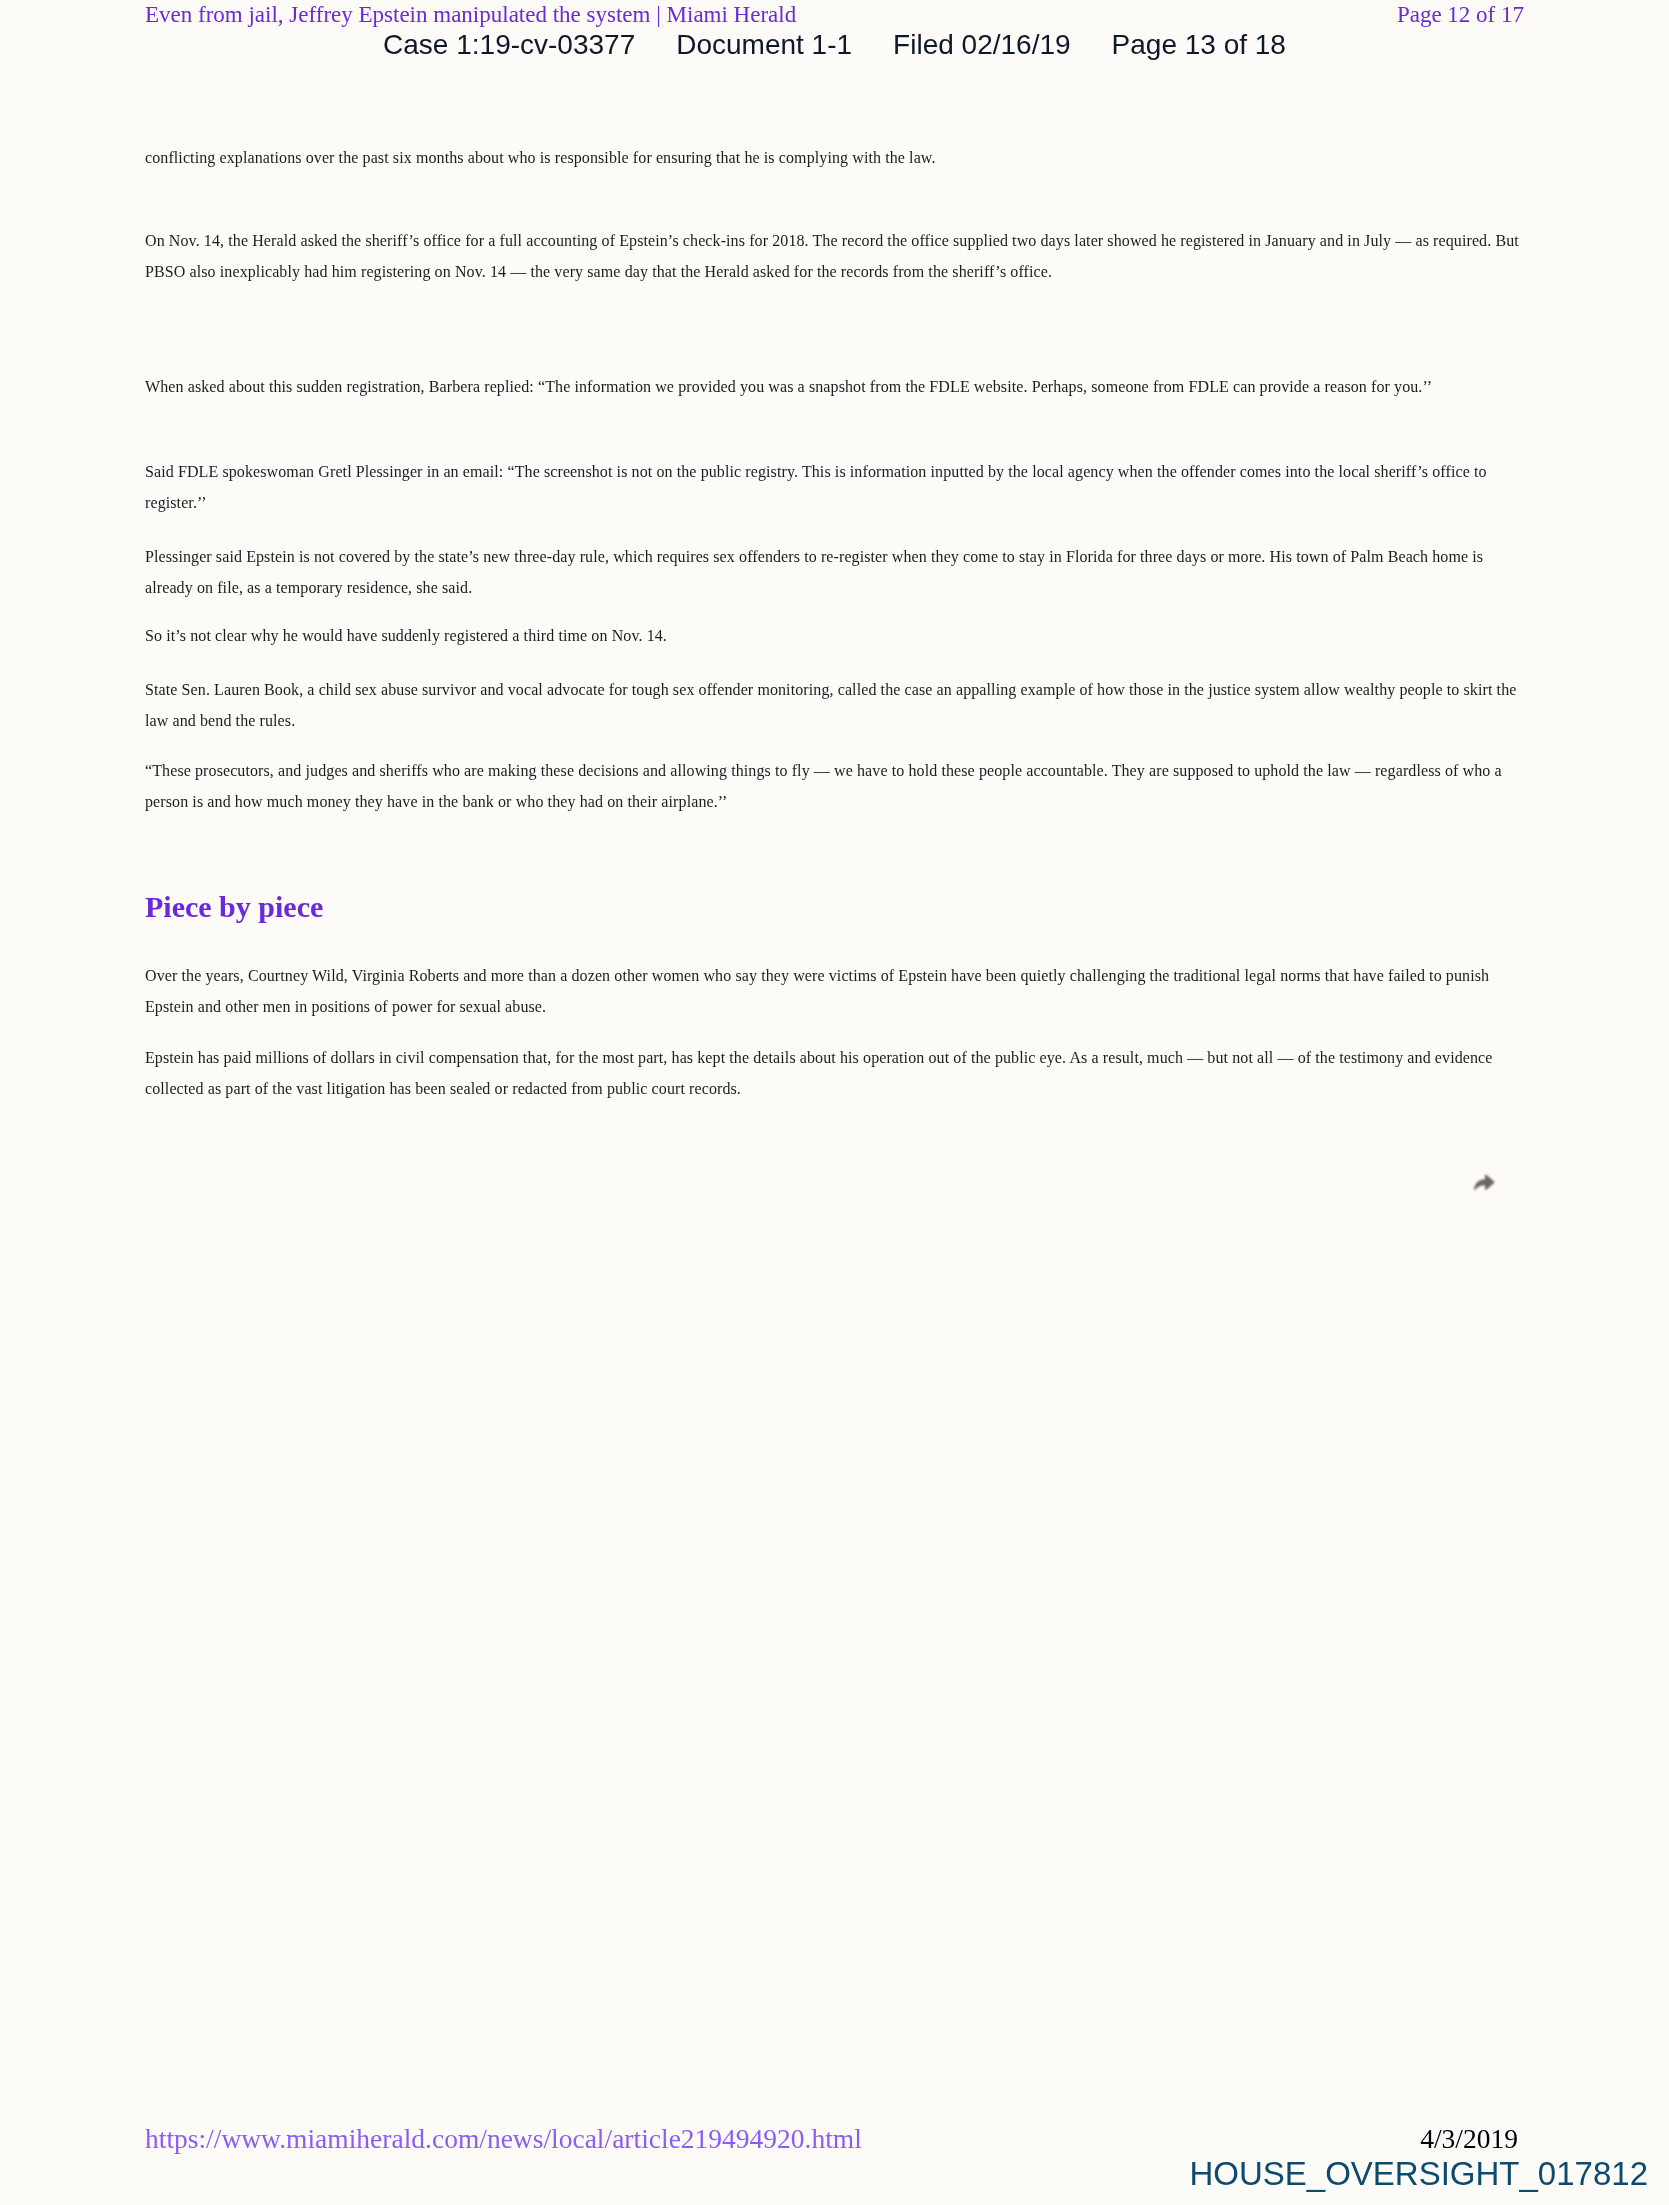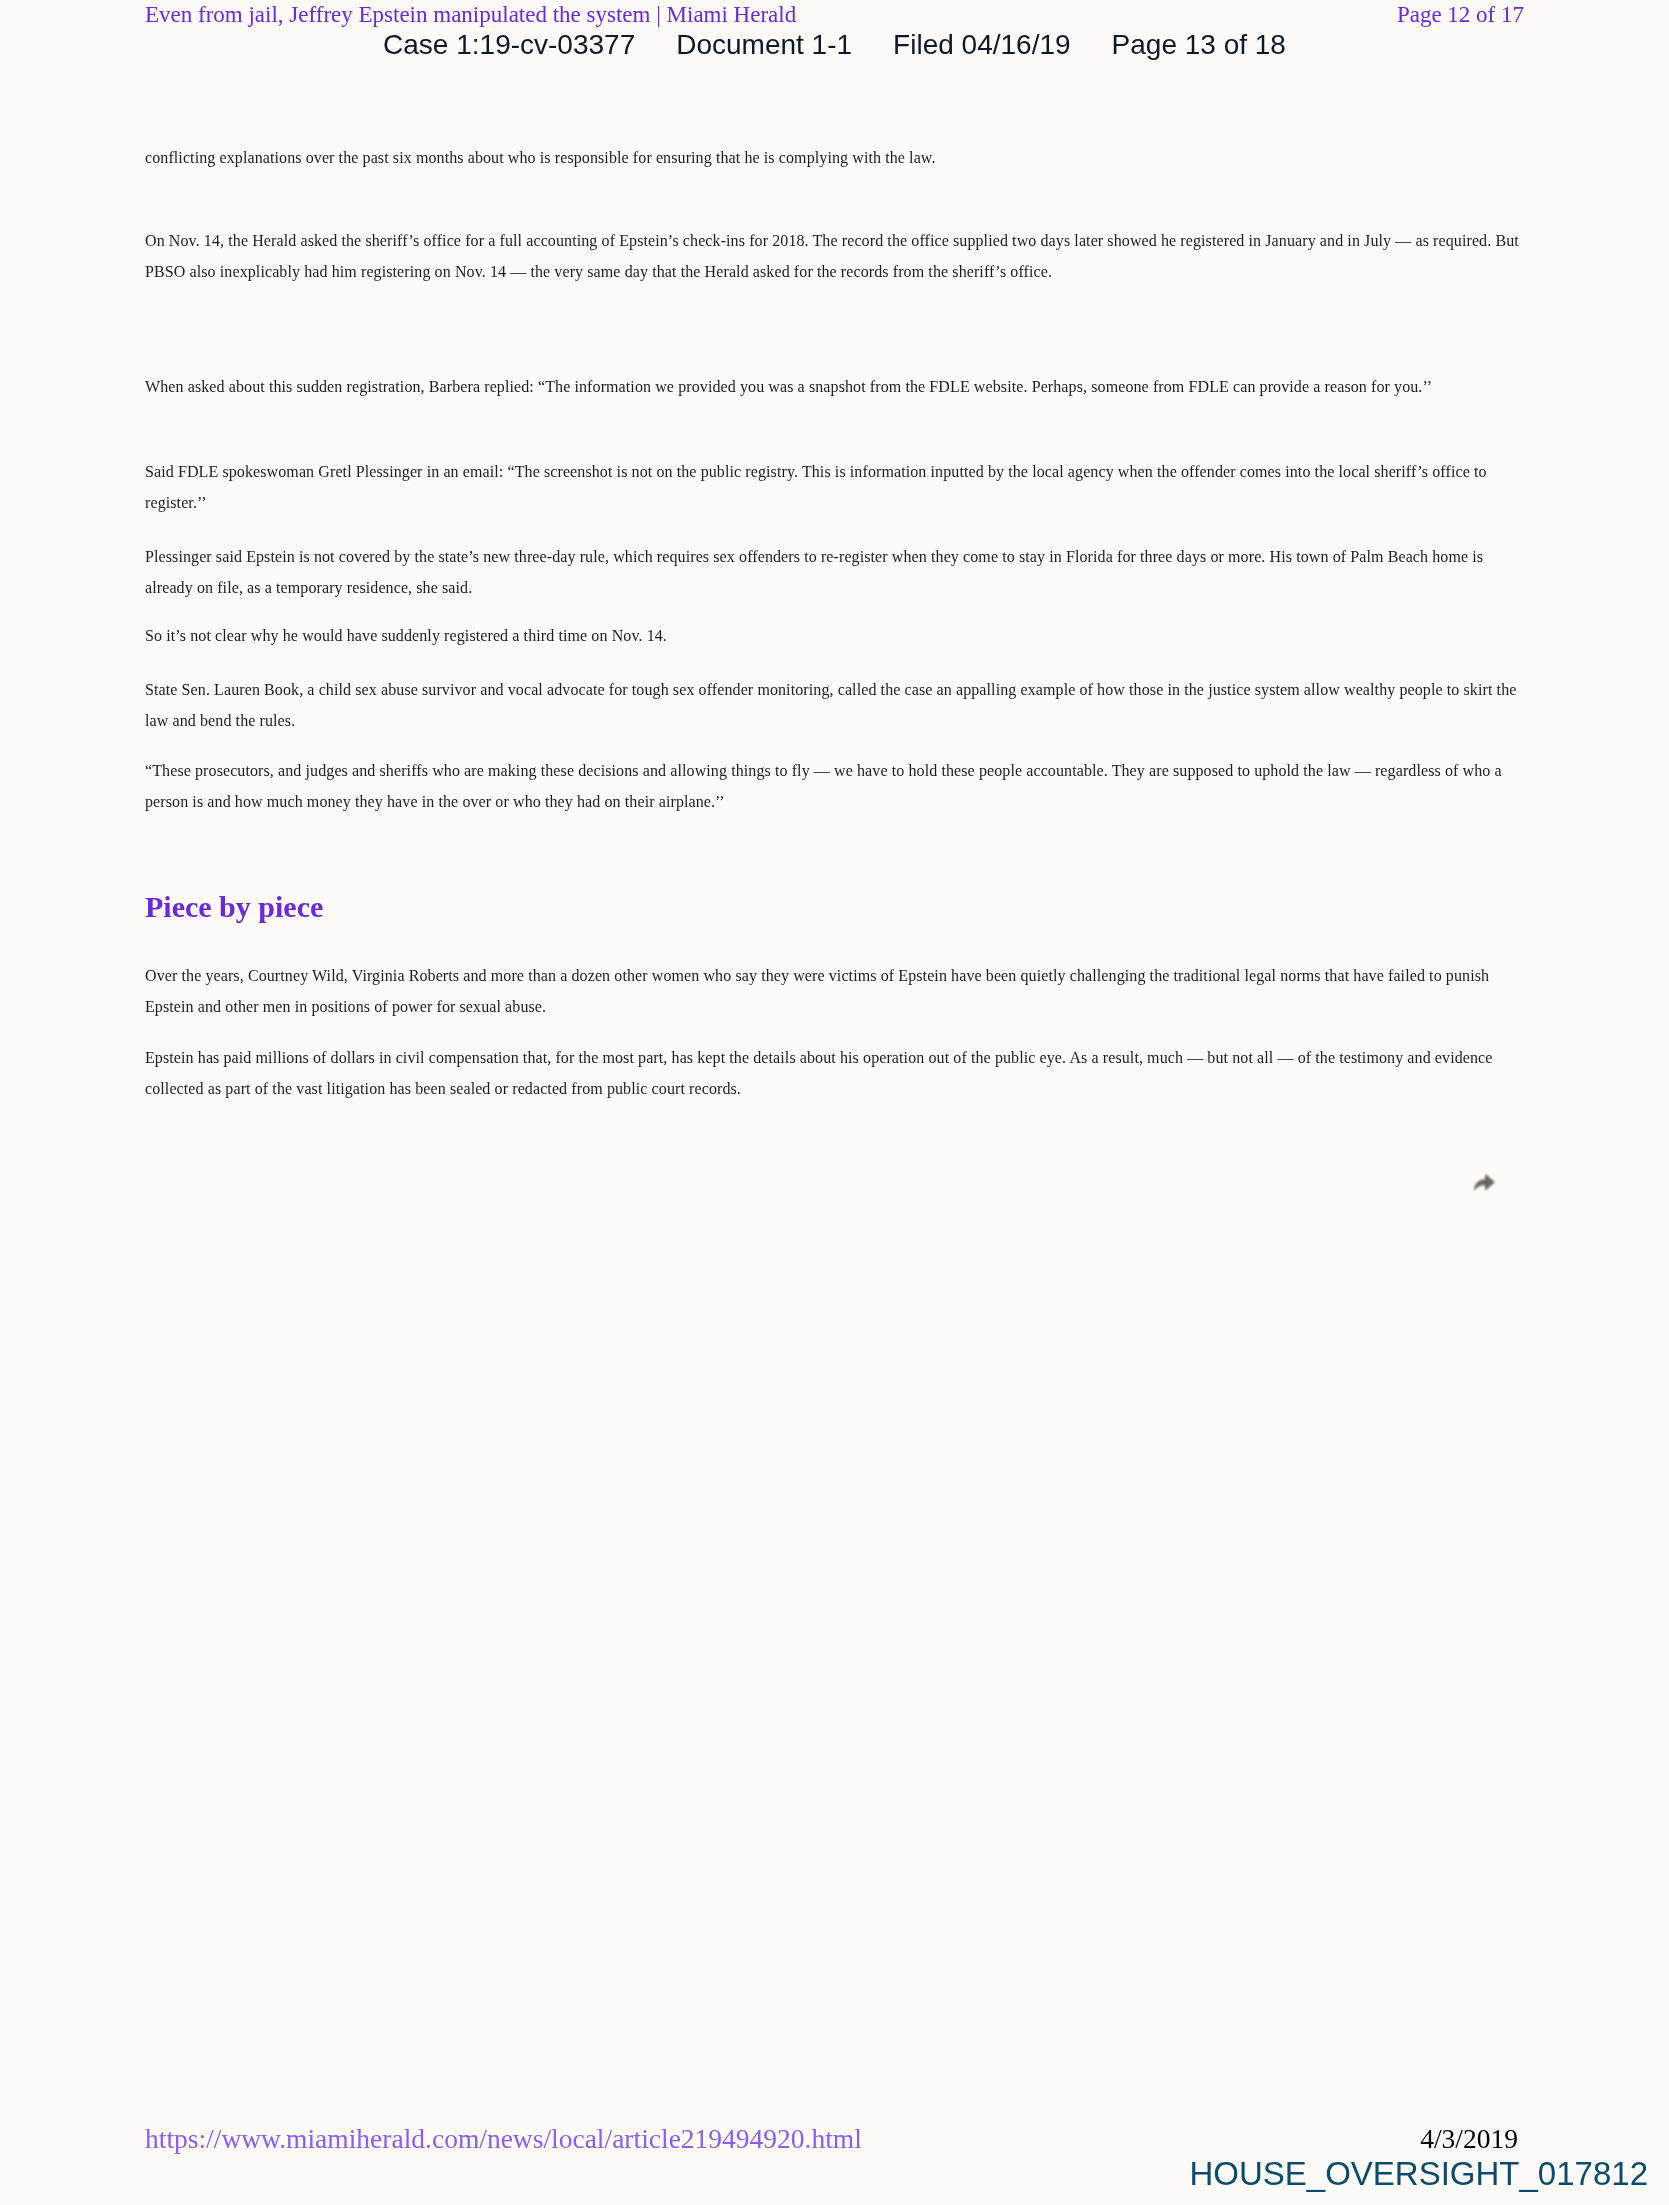--- a/index.html
+++ b/index.html
@@ -106,33 +106,33 @@
 <div class="page">
 
   <div class="print-header">
     <span>Even from jail, Jeffrey Epstein manipulated the system | Miami Herald</span>
     <span>Page 12 of 17</span>
   </div>
 
   <div class="case-stamp">
     <span>Case 1:19-cv-03377</span>
     <span>Document 1-1</span>
-    <span>Filed 04/16/19</span>
+    <span>Filed 02/16/19</span>
     <span>Page 13 of 18</span>
   </div>
 
   <div class="article">
     <p style="top:142px">conflicting explanations over the past six months about who is responsible for ensuring that he is complying with the law.</p>
     <p style="top:225px">On Nov. 14, the Herald asked the sheriff’s office for a full accounting of Epstein’s check-ins for 2018. The record the office supplied two days later showed he registered in January and in July — as required. But PBSO also inexplicably had him registering on Nov. 14 — the very same day that the Herald asked for the records from the sheriff’s office.</p>
     <p style="top:371px">When asked about this sudden registration, Barbera replied: “The information we provided you was a snapshot from the FDLE website. Perhaps, someone from FDLE can provide a reason for you.’’</p>
     <p style="top:456px">Said FDLE spokeswoman Gretl Plessinger in an email: “The screenshot is not on the public registry. This is information inputted by the local agency when the offender comes into the local sheriff’s office to register.’’</p>
     <p style="top:541px">Plessinger said Epstein is not covered by the state’s new three-day rule, which requires sex offenders to re-register when they come to stay in Florida for three days or more. His town of Palm Beach home is already on file, as a temporary residence, she said.</p>
     <p style="top:620px">So it’s not clear why he would have suddenly registered a third time on Nov. 14.</p>
     <p style="top:674px">State Sen. Lauren Book, a child sex abuse survivor and vocal advocate for tough sex offender monitoring, called the case an appalling example of how those in the justice system allow wealthy people to skirt the law and bend the rules.</p>
-    <p style="top:755px">“These prosecutors, and judges and sheriffs who are making these decisions and allowing things to fly — we have to hold these people accountable. They are supposed to uphold the law — regardless of who a person is and how much money they have in the over or who they had on their airplane.’’</p>
+    <p style="top:755px">“These prosecutors, and judges and sheriffs who are making these decisions and allowing things to fly — we have to hold these people accountable. They are supposed to uphold the law — regardless of who a person is and how much money they have in the bank or who they had on their airplane.’’</p>
 
     <h2 style="top:890px">Piece by piece</h2>
 
     <p style="top:960px">Over the years, Courtney Wild, Virginia Roberts and more than a dozen other women who say they were victims of Epstein have been quietly challenging the traditional legal norms that have failed to punish Epstein and other men in positions of power for sexual abuse.</p>
     <p style="top:1042px">Epstein has paid millions of dollars in civil compensation that, for the most part, has kept the details about his operation out of the public eye. As a result, much — but not all — of the testimony and evidence collected as part of the vast litigation has been sealed or redacted from public court records.</p>
 
     <span class="share-icon">
       <svg viewBox="0 0 24 24" xmlns="http://www.w3.org/2000/svg">
         <path fill="#6c6660" d="M13.2 5.1 v3.0 C 8.6 8.4 5.3 10.8 4.4 16.1 c -0.15 0.85 0.35 1.05 0.85 0.45 C 7.0 14.4 9.4 13.1 13.2 13.0 v 3.1 c 0 0.65 0.55 0.9 1.05 0.45 l 6.2 -5.45 c 0.4 -0.36 0.4 -0.84 0 -1.2 L 14.25 4.6 c -0.5 -0.45 -1.05 -0.2 -1.05 0.5 Z"></path>
       </svg>

